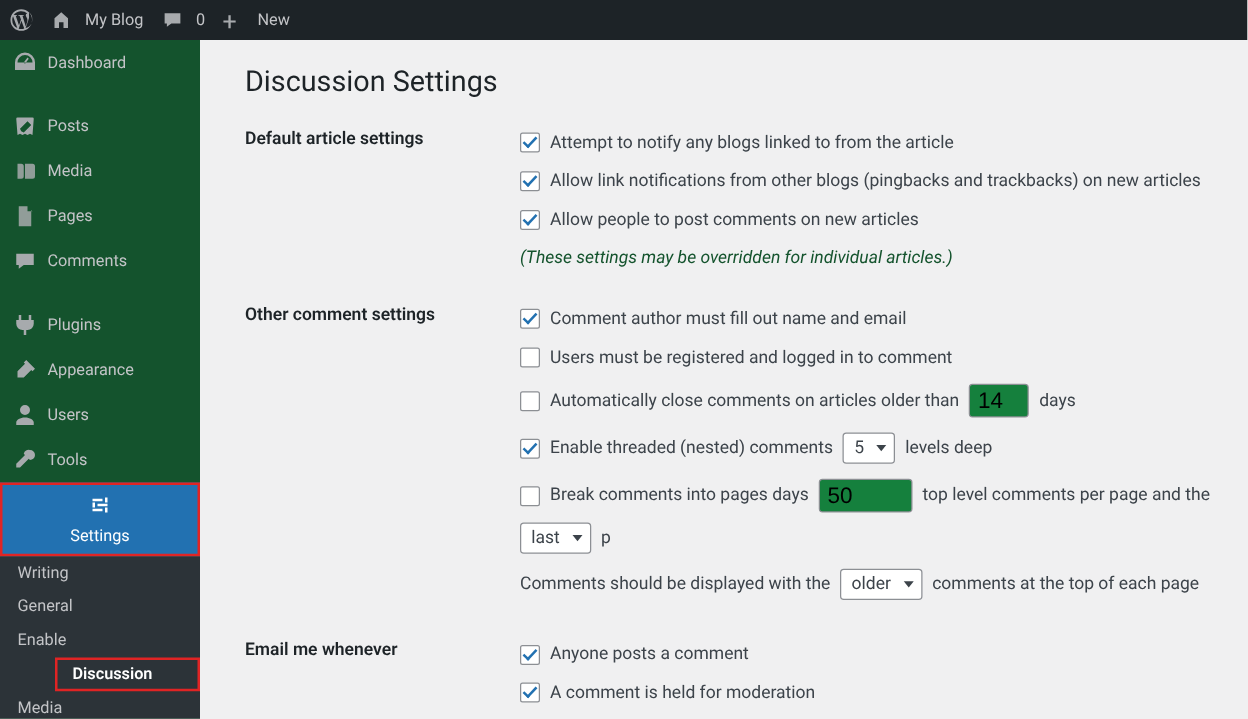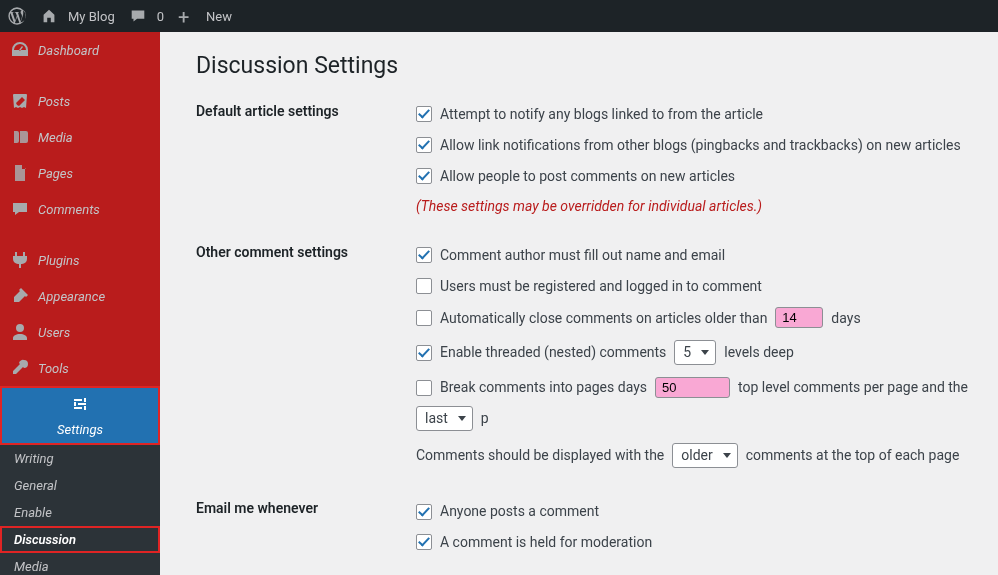--- a/index.html
+++ b/index.html
@@ -39,24 +39,23 @@
   .adminbar .home svg,
   .adminbar .comments svg,
   .adminbar .newcontent .plus { width: 18px; height: 18px; }
   .adminbar .plus { font-size: 20px; font-weight: 400; line-height: 1; color:#a7aaad; }
 
   
   .adminmenu {
     position: absolute;
     top: 32px; left: 0; bottom: 0;
     width: 160px;
-    background: #b91c1c;
+    background: #14532d;
     color: #c3c4c7;
     overflow: hidden;
-    font-style: italic;
   }
   .adminmenu ul { list-style: none; }
   .adminmenu li.sep {
     height: 5px;
     margin: 5px 0;
     border-bottom: 1px solid #32373c00; 
   }
   .adminmenu li.top {
     display: flex;
     align-items: center;
@@ -105,20 +104,21 @@
     cursor: pointer;
     font-size: 13px;
   }
   .adminmenu .submenu li.current {
     color: #fff;
     font-weight: 600;
   }
   .adminmenu .submenu li.hl-red {
     outline: 2px solid #e02424;
     outline-offset: -2px;
+    margin-left: 44px;
   }
 
   
   .wrap {
     position: absolute;
     top: 32px; left: 160px; right: 0; bottom: 0;
     background: #f0f0f1;
     padding: 16px 20px 20px 20px;
     overflow: hidden;
     color: #3c434a;
@@ -153,21 +153,21 @@
   .opt {
     display: flex;
     align-items: center;
     gap: 8px;
     padding: 6px 0;
     line-height: 1.35;
     flex-wrap: wrap;
   }
   .desc {
     font-style: italic;
-    color: #b91c1c;
+    color: #14532d;
     padding: 6px 0 4px 0;
     font-size: 14px;
   }
 
   
   .cb {
     width: 16px; height: 16px;
     display: inline-block;
     border: 1px solid #8c8f94;
     border-radius: 2px;
@@ -184,23 +184,23 @@
     border: solid #2271b1;
     border-width: 0 2px 2px 0;
     transform: rotate(43deg);
   }
 
   input[type="text"].small {
     width: 48px;
     padding: 2px 6px;
     border: 1px solid #8c8f94;
     border-radius: 3px;
-    font-size: 13px;
+    font-size: 18px;
     text-align: left;
-    background:#f9a8d4;
+    background:#15803d;
   }
 
   .sel {
     display: inline-flex;
     align-items: center;
     gap: 10px;
     border: 1px solid #8c8f94;
     border-radius: 3px;
     padding: 2px 6px 2px 8px;
     background: #fff;

